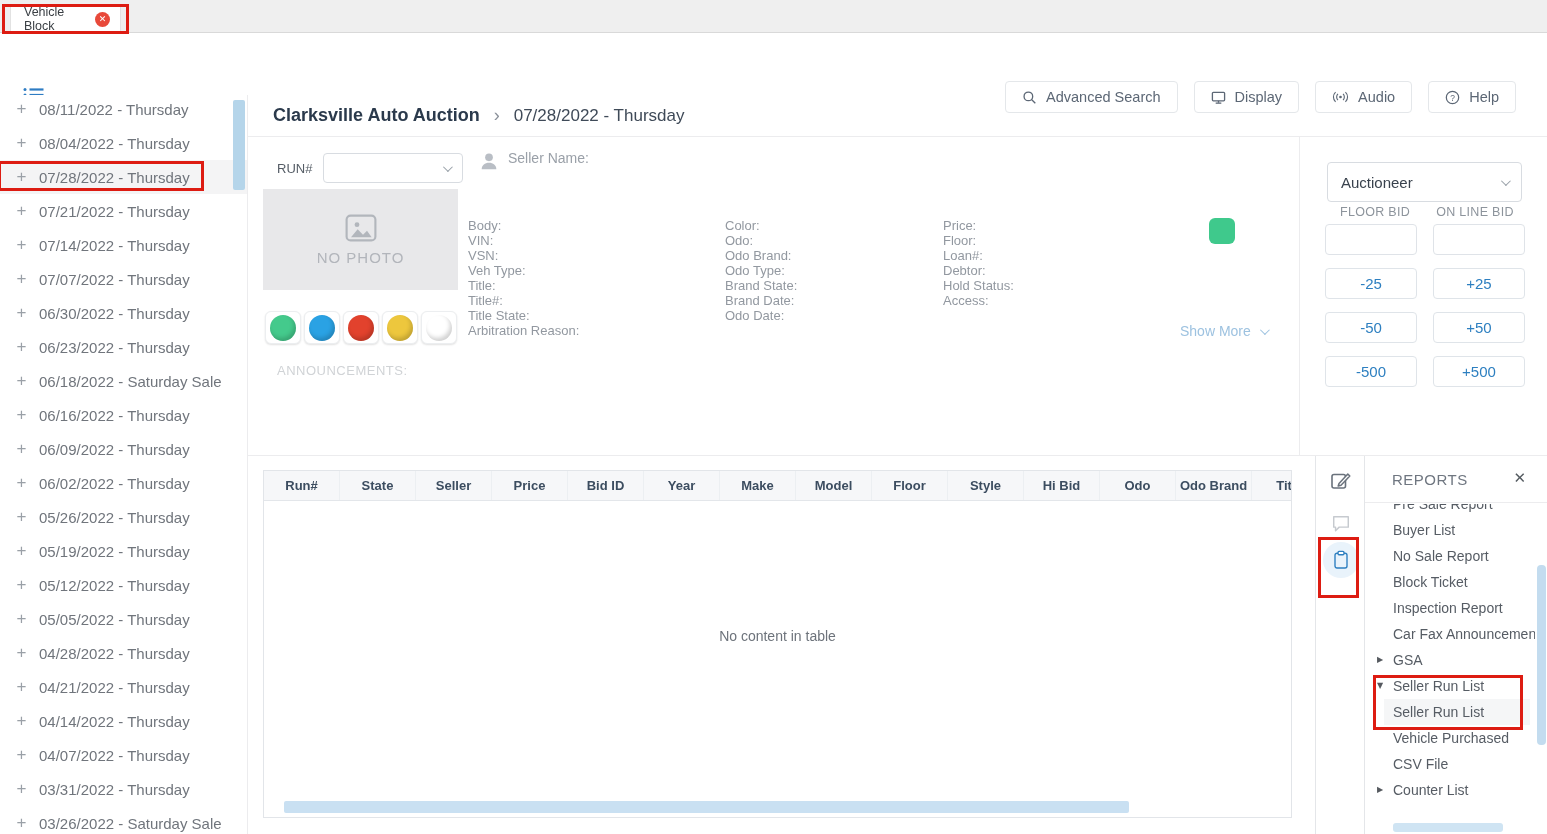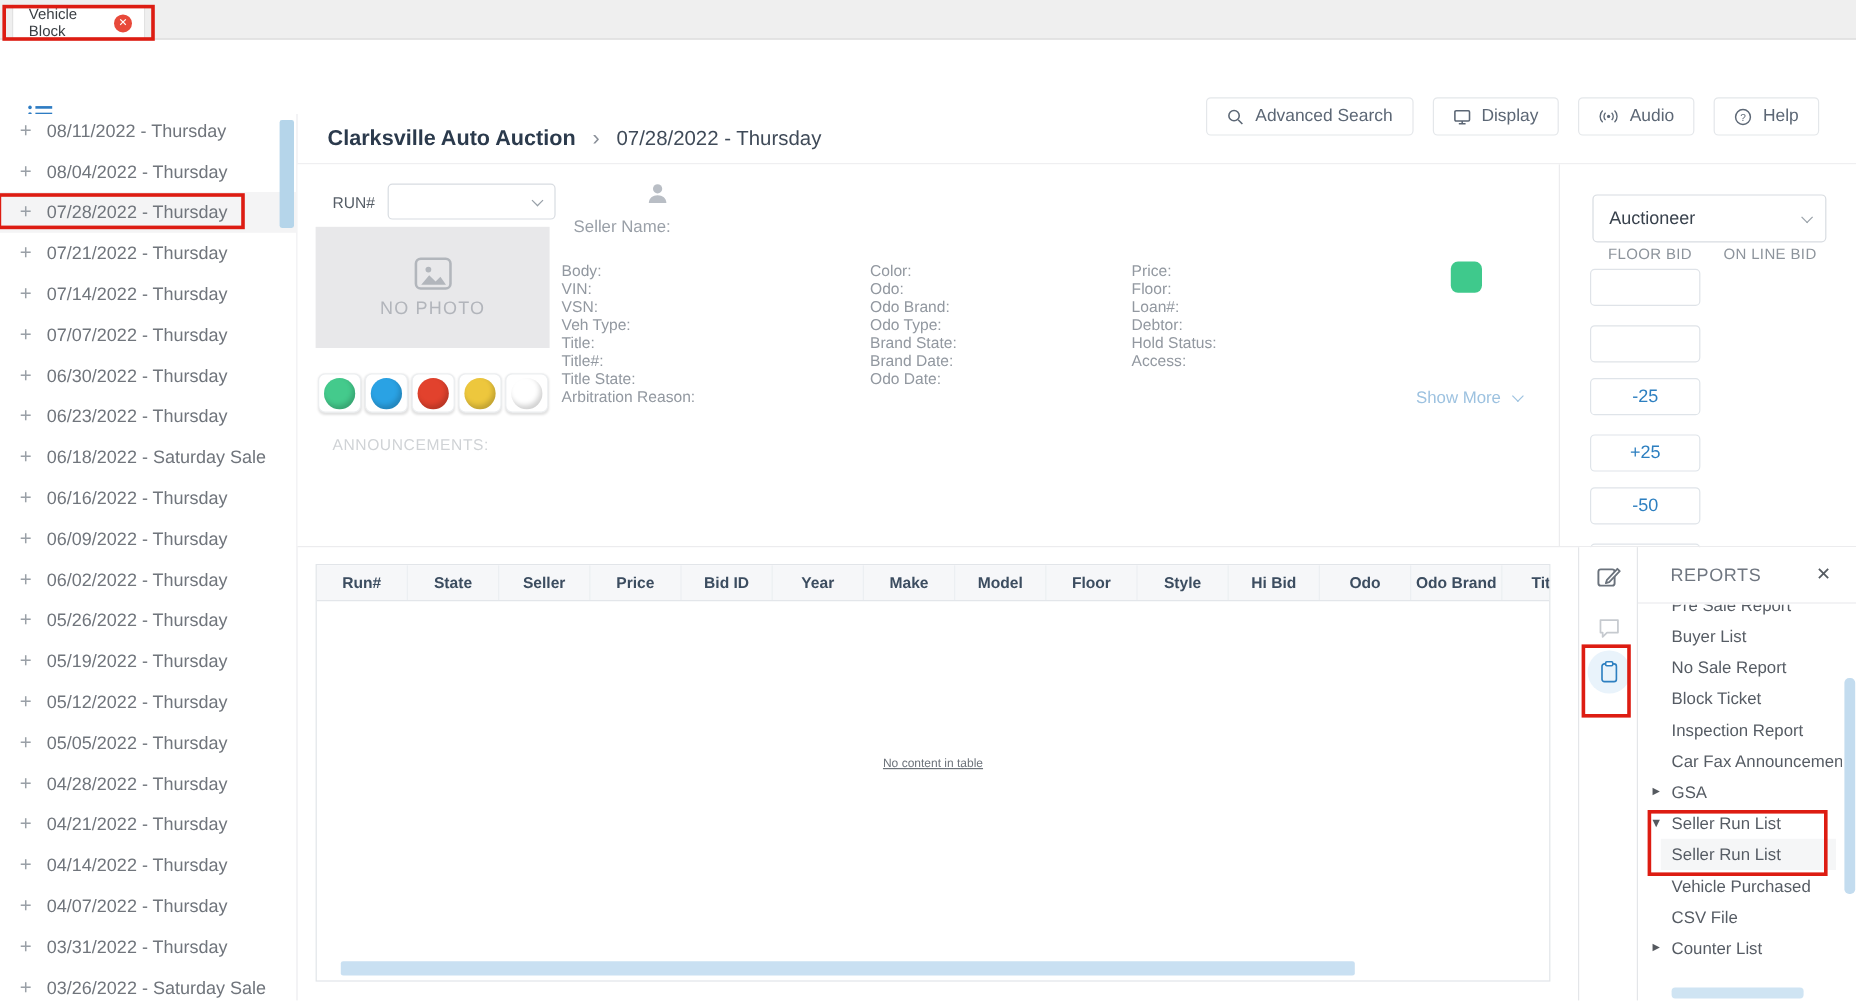--- a/index.html
+++ b/index.html
@@ -43,21 +43,21 @@
   
   .detail { position:absolute; left:248px; top:137px; width:1052px; height:318px;
     border-right:1px solid #ececee; background:#fff; }
   .run-row { position:absolute; left:29px; top:16px; display:flex; align-items:center; gap:11px; }
   .run-label { font-size:13px; color:#555d66; }
   .fake-select { width:140px; height:30px; border:1px solid #d8dce1; border-radius:4px;
     background:#fff; display:flex; align-items:center; justify-content:space-between;
     padding:0 12px; cursor:pointer; font-size:14px; color:#3c4858; }
   .chev { width:7px; height:7px; border-right:1.5px solid #98a0a8; border-bottom:1.5px solid #98a0a8;
     transform:rotate(45deg) translateY(-2px); display:inline-block; flex:none; }
-  .seller-row { position:absolute; left:230px; top:13px; display:flex; align-items:flex-end; gap:8px;flex-direction:column; }
+  .seller-row { position:absolute; left:230px; top:13px; display:flex; align-items:flex-start; gap:8px; }
   .seller-label { font-size:14px; color:#9aa0a8; }
   .photo-box { position:absolute; left:15px; top:52px; width:195px; height:101px;
     background:#e8e8ea; display:flex; flex-direction:column; align-items:center;
     justify-content:center; gap:7px; }
   .no-photo-text { font-size:15px; color:#b2b5bb; letter-spacing:1px; }
   .lights { position:absolute; left:17px; top:174px; display:flex; gap:3px; }
   .light-btn { width:36px; height:33px; background:#fff; border:1px solid #eceef0;
     border-radius:6px; box-shadow:0 1px 2px rgba(0,0,0,.12); display:flex;
     align-items:center; justify-content:center; cursor:pointer; }
   .light-dot { width:26px; height:26px; border-radius:50%; box-shadow:inset -2px -3px 4px rgba(0,0,0,.18); }
@@ -74,38 +74,38 @@
   .announcements { position:absolute; left:29px; top:226px; font-size:13px;
     color:#d0d3d6; letter-spacing:.5px; }
   
   .bid-panel { position:absolute; left:1300px; top:137px; width:247px; height:318px; background:#fff; }
   .auctioneer { position:absolute; left:27px; top:25px; width:195px; height:40px;
     border:1px solid #d8dce1; border-radius:4px; display:flex; align-items:center;
     justify-content:space-between; padding:0 13px; font-size:15px; color:#39424d; cursor:pointer; }
   .bid-head { position:absolute; left:25px; top:68px; width:200px; display:flex; }
   .bid-head span { flex:1; text-align:center; font-size:12.5px; color:#8d949c; letter-spacing:.3px; }
   .bid-grid { position:absolute; left:25px; top:87px; width:200px; }
-  .bid-row { display:flex; gap:16px; margin-bottom:13px;flex-direction:column; }
+  .bid-row { display:flex; gap:16px; margin-bottom:13px; }
   .bid-input { width:92px; height:31px; border:1px solid #dfe3e8; border-radius:4px;
     background:#fff; font-size:15px; padding:0 8px; color:#39424d; outline:none;
     font-family:"Liberation Sans",sans-serif; }
   .bid-btn { width:92px; height:31px; border:1px solid #dfe4e9; border-radius:4px;
     background:#fff; font-size:15px; color:#2d7fc0; cursor:pointer;
     font-family:"Liberation Sans",sans-serif; }
   .bid-row.inputs { margin-bottom:13px; }
   
   .div-h-main { position:absolute; left:248px; top:455px; width:1299px; height:1px; background:#ececee; }
   
   .table-card { position:absolute; left:263px; top:470px; width:1029px; height:348px;
     border:1px solid #e2e5e9; background:#fff; overflow:hidden; }
   .thead { display:flex; height:30px; background:#f6f7f9; border-bottom:1px solid #e3e6ea; width:1064px; }
   .th { flex:none; width:76px; display:flex; align-items:center; justify-content:center;
     font-size:13px; font-weight:bold; color:#3c4d60; border-right:1px solid #eceff2; cursor:pointer; }
   .tbody { height:270px; display:flex; align-items:center; justify-content:center; }
-  .empty-msg { font-size:10px; color:#6d737b;text-decoration:underline; }
+  .empty-msg { font-size:14px; color:#6d737b; }
   .table-hscroll { position:absolute; left:20px; top:330px; width:845px; height:12px;
     background:#c9e0f2; border-radius:2px; cursor:pointer; }
   
   .icon-strip { position:absolute; left:1315px; top:456px; width:50px; height:378px;
     border-left:1px solid #e4e6e9; border-right:1px solid #e4e6e9; background:#fff; }
   .strip-icon { position:absolute; left:0; width:50px; display:flex; justify-content:center; cursor:pointer; }
   .strip-edit { top:14px; }
   .strip-chat { top:58px; }
   .strip-clip-halo { position:absolute; left:7px; top:86px; width:36px; height:36px;
     border-radius:50%; background:#e9f3fb; display:flex; align-items:center;

